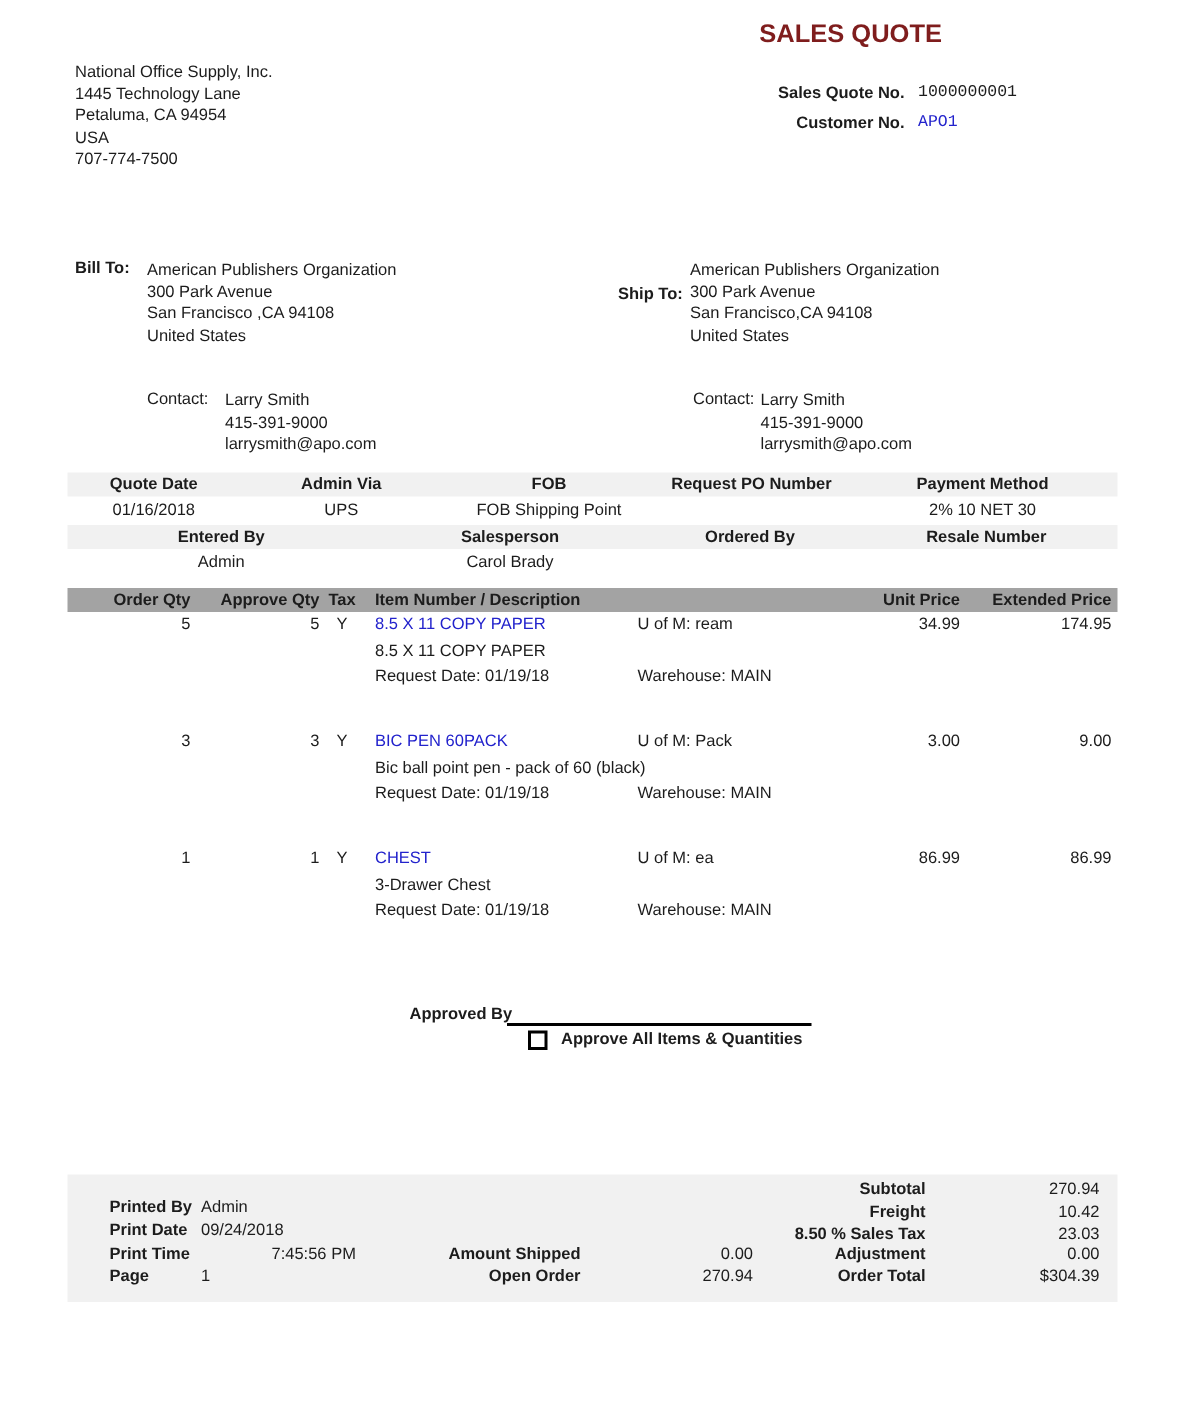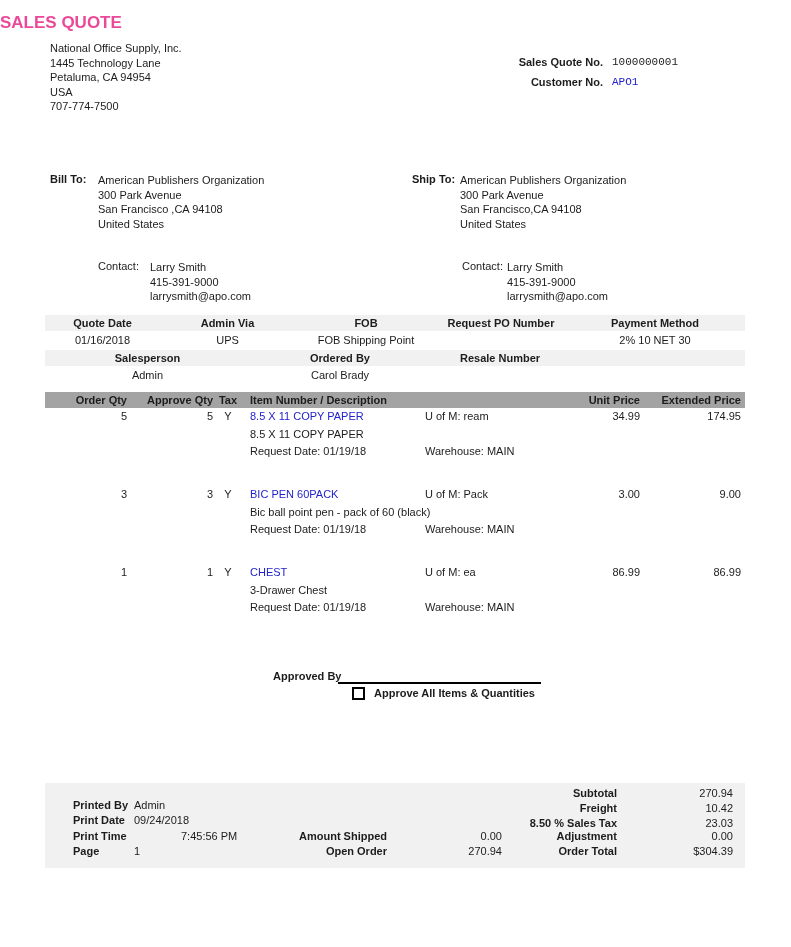--- a/index.html
+++ b/index.html
@@ -4,21 +4,21 @@
 <style>
   * { margin:0; padding:0; box-sizing:border-box; }
   html,body { background:#ffffff; }
   .page {
     position:relative; width:791px; height:947px; background:#fff;
     font-family:"Liberation Sans", sans-serif; font-size:11px; color:#1c1c1c;
     overflow:hidden;
   }
   .title {
     position:absolute; top:13px; left:0; width:628px;
-    text-align:left; font-size:17px; font-weight:bold; color:#ec4899;
+    text-align:right; font-size:17px; font-weight:bold; color:#7f1d1d;
   }
   .company { position:absolute; left:50px; top:41px; line-height:14.6px; }
   .refline { position:absolute; left:380px; width:330px; display:flex; }
   .refline .lbl { width:223px; text-align:right; font-weight:bold; }
   .refline .val { margin-left:9px;font-family:Liberation Mono, monospace; }
   .link { color:#2222cc; }
   .addr-block { position:absolute; display:flex; }
   .addr-block .lbl { font-weight:bold; }
   .addr-lines { line-height:14.6px; }
   .contact-block { position:absolute; display:flex; }
@@ -101,21 +101,21 @@
   <div class="contact-block" style="left:98px; top:260px;">
     <div style="width:52px;">Contact:</div>
     <div class="contact-lines">
       <div>Larry Smith</div>
       <div>415-391-9000</div>
       <div>larrysmith@apo.com</div>
     </div>
   </div>
 
   <div class="addr-block" style="left:412px; top:173px;">
-    <div class="lbl" style="width:48px;">Ship To:</div>
+    <div class="lbl" style="width:48px;margin-top:17px;">Ship To:</div>
     <div class="addr-lines">
       <div>American Publishers Organization</div>
       <div>300 Park Avenue</div>
       <div>San Francisco,CA 94108</div>
       <div>United States</div>
     </div>
   </div>
   <div class="contact-block" style="left:462px; top:260px;">
     <div style="width:45px;">Contact:</div>
     <div class="contact-lines">
@@ -134,20 +134,21 @@
       <div>Payment Method</div>
     </div>
     <div class="grid5 valrow">
       <div>01/16/2018</div>
       <div>UPS</div>
       <div>FOB Shipping Point</div>
       <div></div>
       <div>2% 10 NET 30</div>
     </div>
     <div class="grid4 bar">
+      <div>Entered By</div>
       <div>Salesperson</div>
       <div>Ordered By</div>
       <div>Resale Number</div>
     </div>
     <div class="grid4 valrow">
       <div>Admin</div>
       <div>Carol Brady</div>
       <div></div>
       <div></div>
     </div>

